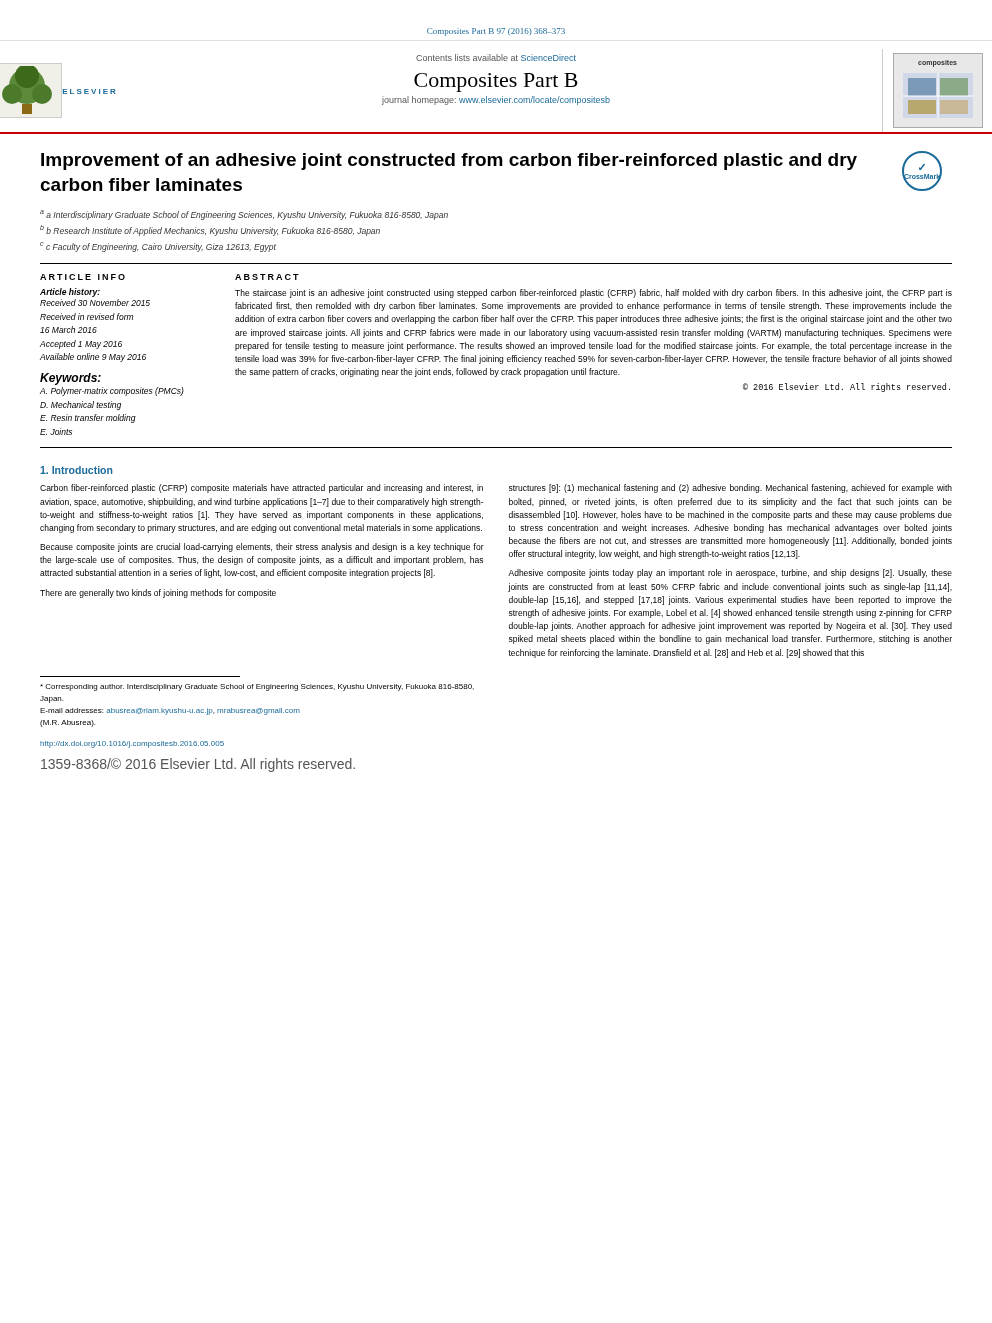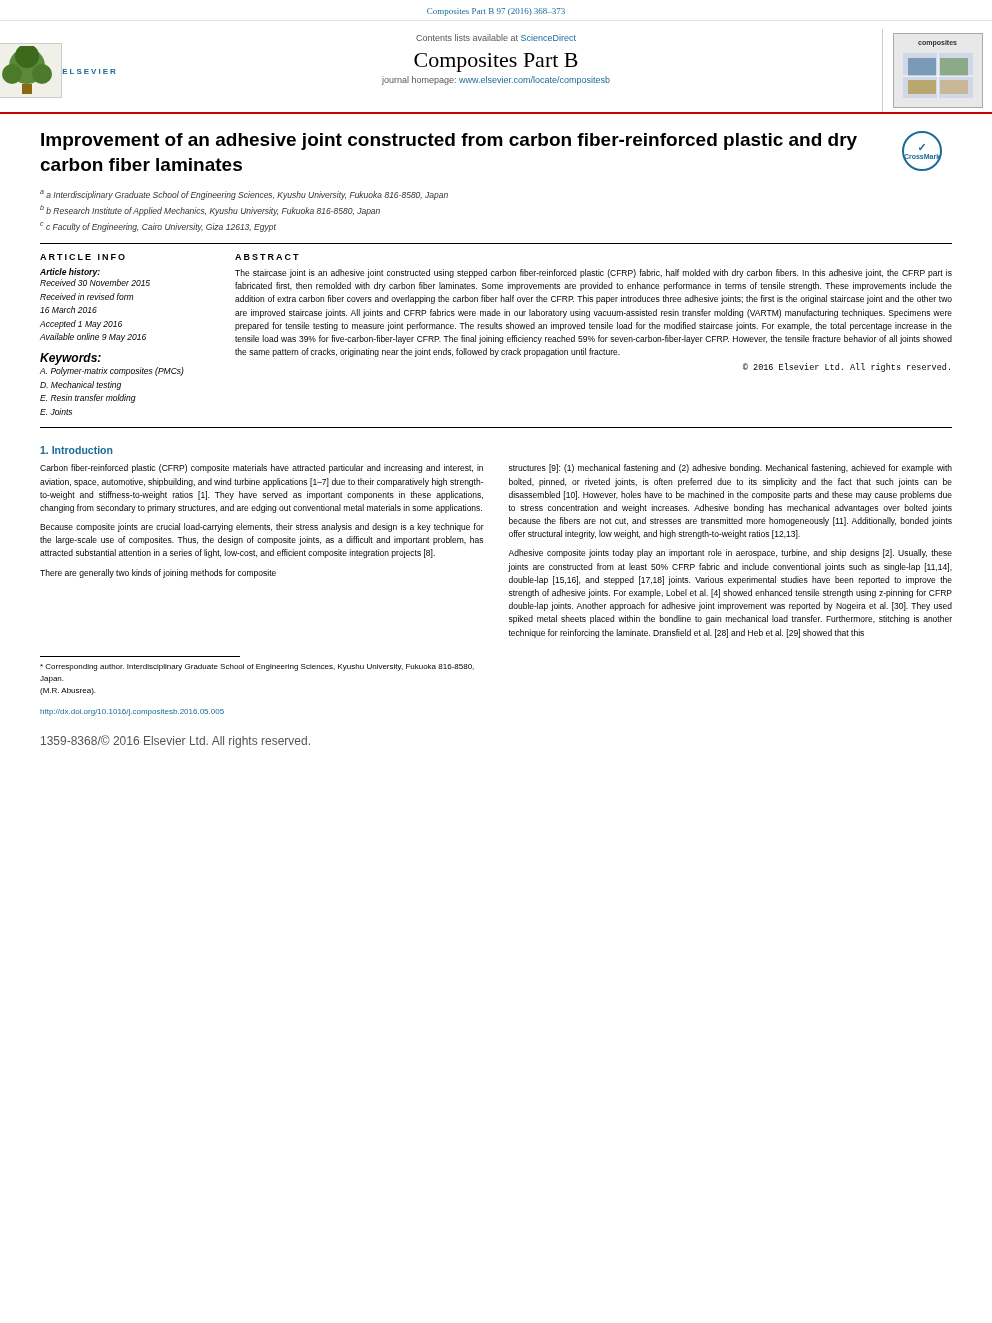--- a/index.html
+++ b/index.html
@@ -12,20 +12,21 @@
       color: #000;
     }
 
     
     .top-bar {
       text-align: center;
       padding: 6px 4px 4px;
       font-size: 9px;
       color: #1a6a9a;
       border-bottom: 1px solid #e0e0e0;
+      margin-top: 20px;
     }
 
     
     .journal-header {
       display: flex;
       align-items: stretch;
       border-bottom: 2px solid #c00;
       padding: 8px 0 0;
     }
     .journal-header-left {
@@ -307,24 +308,24 @@
     .footnote-email {
       color: #1a6a9a;
     }
     .doi-line {
       font-size: 8px;
       font-family: Arial, sans-serif;
       color: #1a6a9a;
       margin-top: 8px;
     }
     .issn-line {
-      font-size: 12px;
+      font-size: 14px;
       font-family: Arial, sans-serif;
       color: #555;
-      margin-top: 18px;
+      margin-top: 8px;
     }
     sup { font-size: 7px; }
   </style>
 </head>
 <body>
 
 <div class="top-bar">
   <span>Composites Part B 97 (2016) 368–373</span>
 </div>
 
@@ -429,20 +430,23 @@
       <div class="body-col">
         <div class="body-para">Carbon fiber-reinforced plastic (CFRP) composite materials have attracted particular and increasing and interest, in aviation, space, automotive, shipbuilding, and wind turbine applications [1–7] due to their comparatively high strength-to-weight and stiffness-to-weight ratios [1]. They have served as important components in these applications, changing from secondary to primary structures, and are edging out conventional metal materials in some applications.</div>
         <div class="body-para">Because composite joints are crucial load-carrying elements, their stress analysis and design is a key technique for the large-scale use of composites. Thus, the design of composite joints, as a difficult and important problem, has attracted substantial attention in a series of light, low-cost, and efficient composite integration projects [8].</div>
         <div class="body-para">There are generally two kinds of joining methods for composite</div>
 
         <div style="margin-top: auto; padding-top: 60px;">
           <hr class="footnote-divider">
           <div class="footnote-text">
             <span>* Corresponding author. Interdisciplinary Graduate School of Engineering Sciences, Kyushu University, Fukuoka 816-8580, Japan.</span>
           </div>
+          <div class="footnote-text">
+            <span>E-mail addresses: </span><span class="footnote-email">abusrea@riam.kyushu-u.ac.jp</span><span>, </span><span class="footnote-email">mrabusrea@gmail.com</span>
+          </div>
           <div class="footnote-text">(M.R. Abusrea).</div>
           <div class="doi-line" style="margin-top:10px;">http://dx.doi.org/10.1016/j.compositesb.2016.05.005</div>
           <div class="issn-line">1359-8368/© 2016 Elsevier Ltd. All rights reserved.</div>
         </div>
       </div>
 
       <div class="body-col">
         <div class="body-para">structures [9]: (1) mechanical fastening and (2) adhesive bonding. Mechanical fastening, achieved for example with bolted, pinned, or riveted joints, is often preferred due to its simplicity and the fact that such joints can be disassembled [10]. However, holes have to be machined in the composite parts and these may cause problems due to stress concentration and weight increases. Adhesive bonding has mechanical advantages over bolted joints because the fibers are not cut, and stresses are transmitted more homogeneously [11]. Additionally, bonded joints offer structural integrity, low weight, and high strength-to-weight ratios [12,13].</div>
         <div class="body-para">Adhesive composite joints today play an important role in aerospace, turbine, and ship designs [2]. Usually, these joints are constructed from at least 50% CFRP fabric and include conventional joints such as single-lap [11,14], double-lap [15,16], and stepped [17,18] joints. Various experimental studies have been reported to improve the strength of adhesive joints. For example, Lobel et al. [4] showed enhanced tensile strength using z-pinning for CFRP double-lap joints. Another approach for adhesive joint improvement was reported by Nogeira et al. [30]. They used spiked metal sheets placed within the bondline to gain mechanical load transfer. Furthermore, stitching is another technique for reinforcing the laminate. Dransfield et al. [28] and Heb et al. [29] showed that this</div>
       </div>

